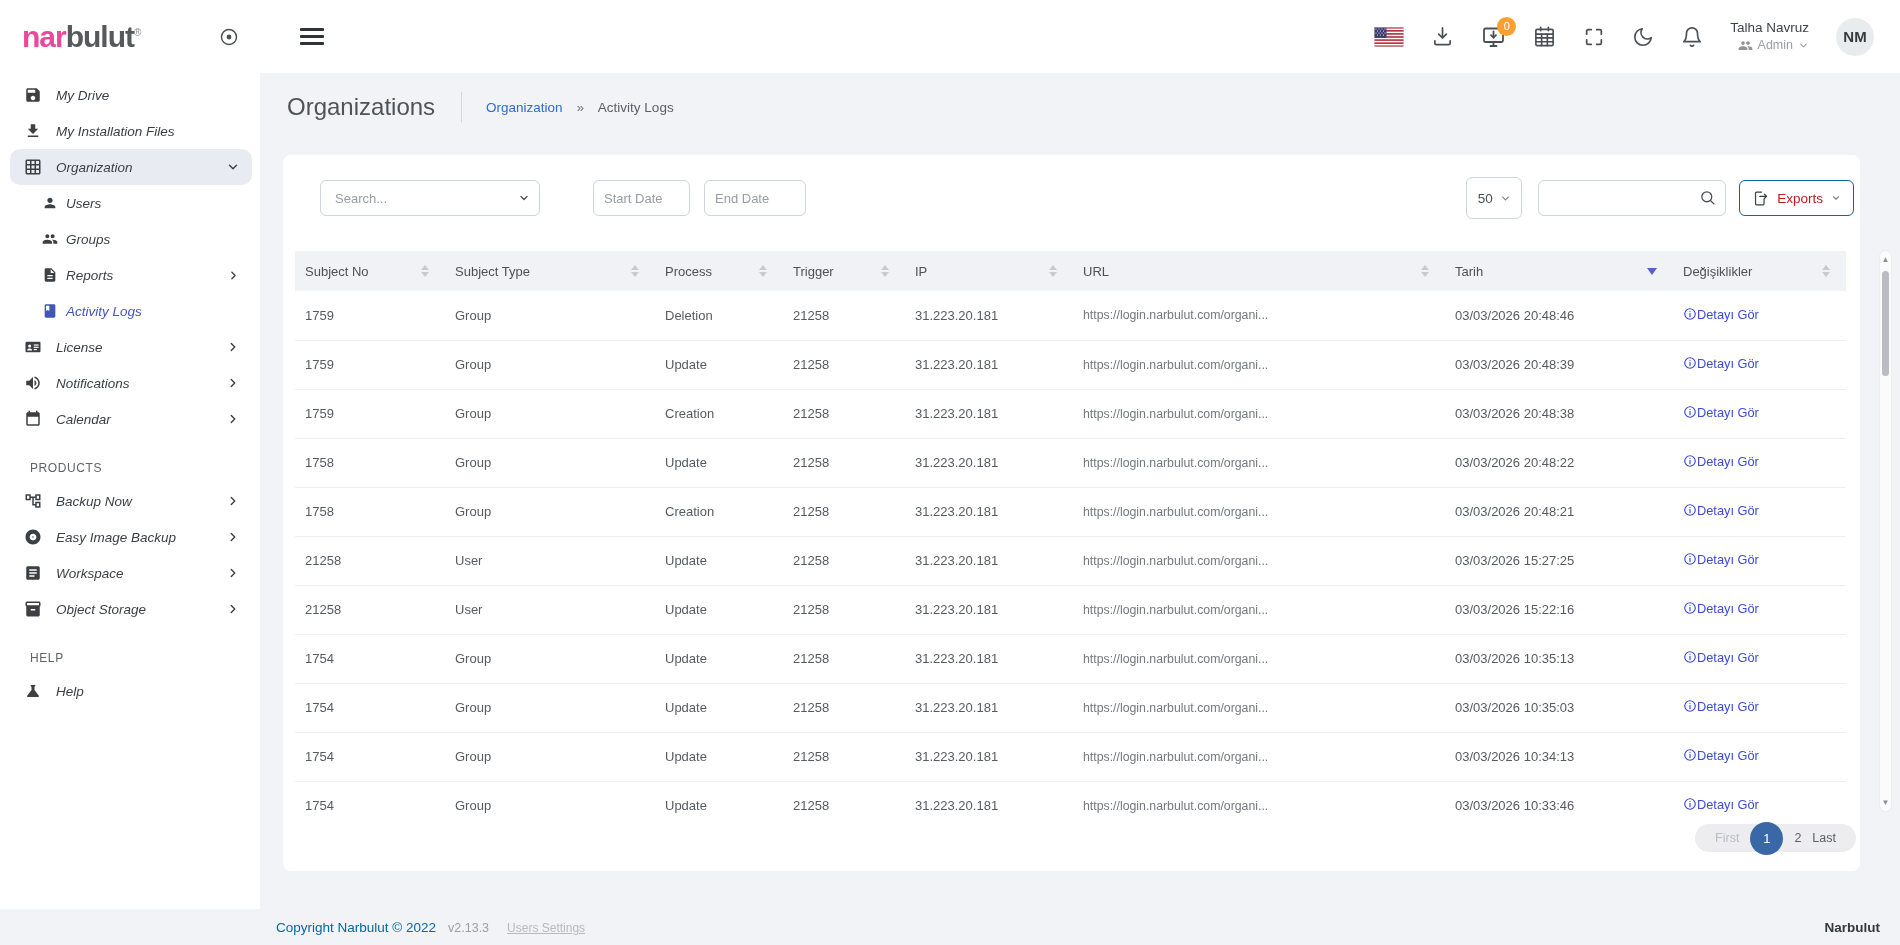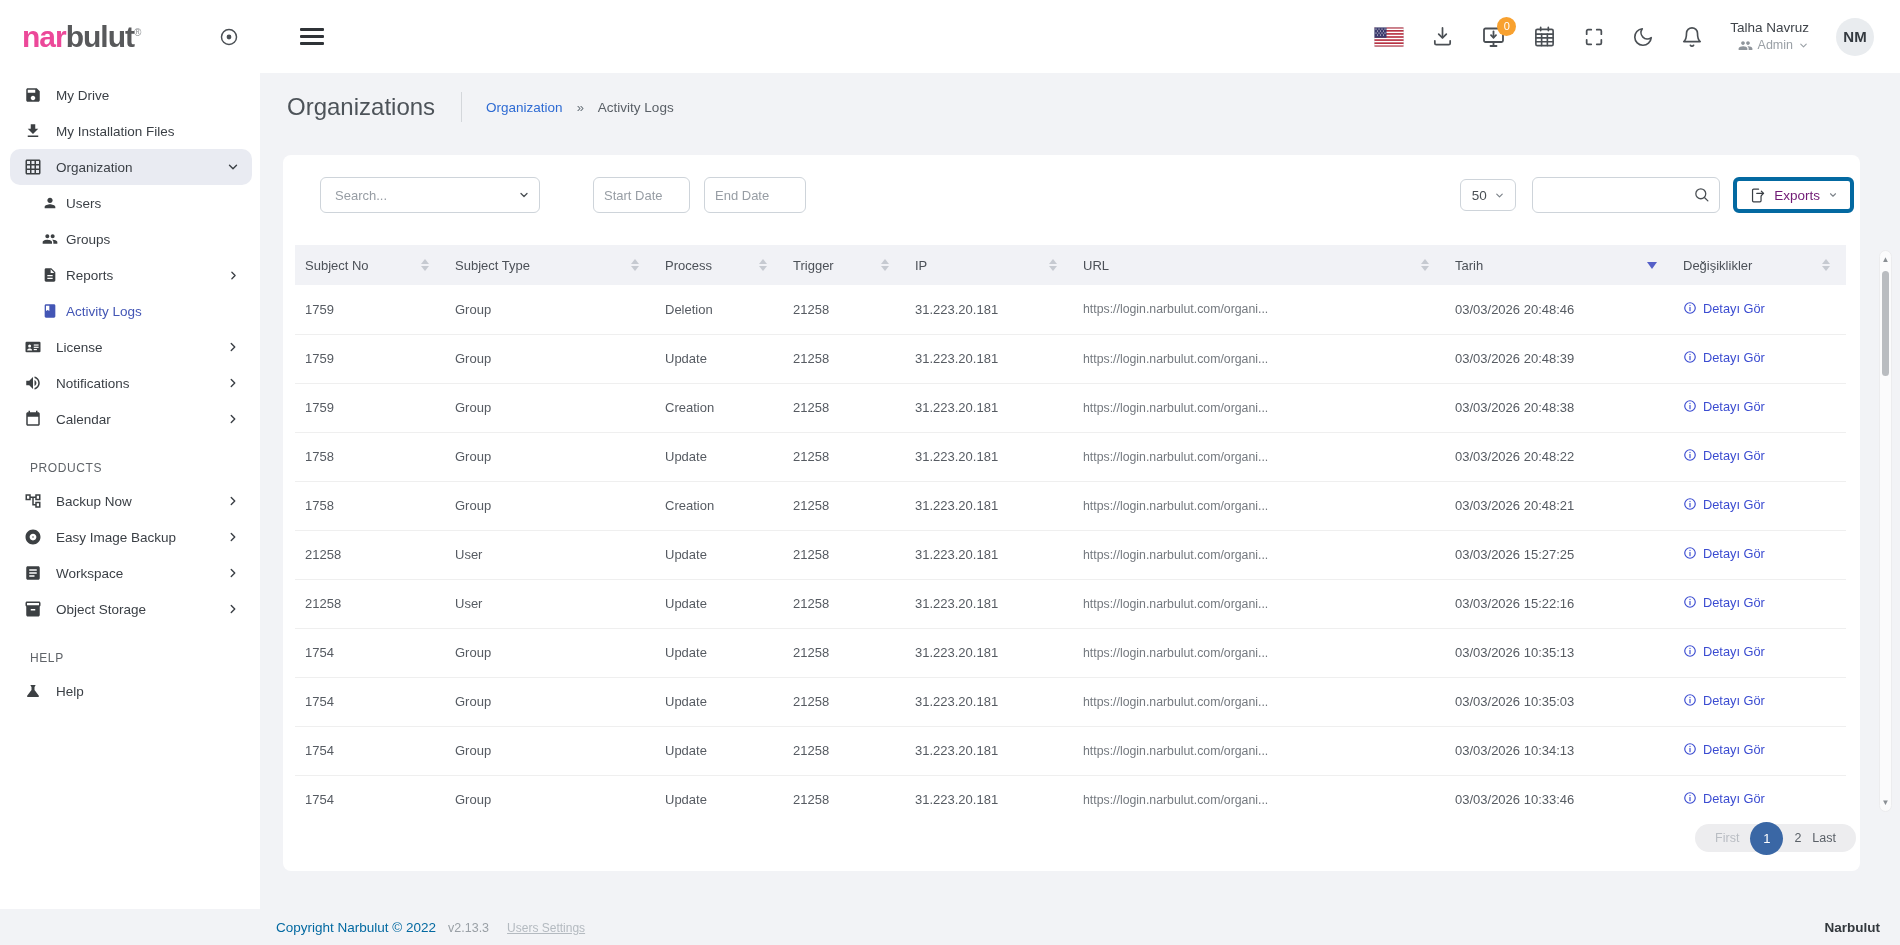--- a/index.html
+++ b/index.html
@@ -8,21 +8,21 @@
   svg { display:block; }
 
   
   .sidebar { position:absolute; left:0; top:0; width:260px; height:909px; background:#fff; z-index:3; }
   .logo-row { height:73px; display:flex; align-items:center; justify-content:space-between; padding:0 20px 0 22px; }
   .logo { font-size:30px; font-weight:bold; letter-spacing:-1px; color:#58595b; cursor:pointer; }
   .logo .nar { color:#ec4899; }
   .logo sup { font-size:10px; color:#8a8d90; font-weight:normal; }
   .target-btn { color:#4a4f54; cursor:pointer; }
   .nav { padding-top:4px; }
-  .nav-item { height:36px; display:flex; align-items:center; margin:0 8px 0 10px; padding:0 12px 0 14px; border-radius:10px; font-size:13.5px; color:#3a3f45; cursor:pointer; }
+  .nav-item { height:36px; display:flex; align-items:center; margin:0 8px 0 10px; padding:0 12px 0 14px; border-radius:10px; font-size:13.5px; color:#3a3f45; cursor:pointer;font-style:italic; }
   .nav-item .nav-icon { width:18px; height:18px; margin-right:14px; color:#3c4043; flex:0 0 auto; }
   .nav-item.active-parent { background:#e9ebf2; }
   .nav-sub .nav-item { padding-left:32px; }
   .nav-sub .nav-icon { width:16px; height:16px; margin-right:8px; }
   .nav-item.active-child { color:#4356b5; }
   .nav-item.active-child .nav-icon { color:#4356b5; }
   .chev { margin-left:auto; color:#3a3f45; }
   .section-label { margin:24px 0 8px 30px; font-size:12px; color:#5f6368; letter-spacing:.6px; }
 
   
@@ -50,40 +50,40 @@
   .card { position:absolute; left:283px; top:155px; width:1577px; height:716px; background:#fff; border-radius:8px; }
   .filters { display:flex; align-items:center; padding:22px 6px 0 37px; }
   .input { height:36px; border:1px solid #ced4da; border-radius:6px; background:#fff; font-size:13px; color:#495057; font-family:"Liberation Sans", sans-serif; outline:none; }
   .input::placeholder { color:#979da4; }
   .combo { position:relative; width:220px; }
   .combo input { width:100%; padding:0 28px 0 14px; }
   .combo .chev-abs { position:absolute; right:10px; top:12px; color:#495057; }
   .date-start { width:97px; padding:0 10px; margin-left:53px; }
   .date-end { width:102px; padding:0 10px; margin-left:14px; }
   .spacer { flex:1; }
-  .page-size { width:56px; height:32px; border:1px solid #ced4da; border-radius:6px; display:flex; align-items:center; justify-content:center; gap:7px; font-size:13.5px; color:#4a4f54; cursor:pointer; }
+  .page-size { width:56px; height:42px; border:1px solid #ced4da; border-radius:6px; display:flex; align-items:center; justify-content:center; gap:7px; font-size:13.5px; color:#4a4f54; cursor:pointer; }
   .table-search { position:relative; width:188px; margin-left:16px; }
   .table-search input { width:100%; padding:0 34px 0 12px; }
   .table-search .mag { position:absolute; right:10px; top:9px; color:#4a4f54; }
-  .exports-btn { margin-left:13px; height:36px; border:4px solid #0369a1; border-radius:6px; background:#fff; display:flex; align-items:center; gap:8px; padding:0 12px; font-size:13.5px; color:#701a75; cursor:pointer; font-family:"Liberation Sans", sans-serif; }
+  .exports-btn { margin-left:13px; height:36px; border:1px solid #0369a1; border-radius:6px; background:#fff; display:flex; align-items:center; gap:8px; padding:0 12px; font-size:13.5px; color:#b91c1c; cursor:pointer; font-family:"Liberation Sans", sans-serif; }
 
   
   .table-wrap { margin:32px 14px 0 12px; height:575px; overflow:hidden; position:relative; }
   table { width:100%; border-collapse:collapse; table-layout:fixed; }
   thead th { height:40px; background:#f1f2f6; font-weight:normal; font-size:13px; color:#4c5158; text-align:right; padding-left:10px; }
   .th-inner { display:flex; align-items:center; justify-content:space-between; padding-right:16px; cursor:pointer; }
   .sort { display:inline-flex; flex-direction:column; gap:2px; }
   .sort i { width:0; height:0; border-left:4px solid transparent; border-right:4px solid transparent; }
   .sort .up { border-bottom:5px solid #c6cad1; }
   .sort .down { border-top:5px solid #c6cad1; }
   .sort-desc i { border-left:5px solid transparent; border-right:5px solid transparent; }
   .sort-desc .down { border-top:7px solid #5560c8; }
   tbody td { height:49px; font-size:13px; color:#565b62; padding-left:10px; border-bottom:1px solid #efefef; white-space:nowrap; overflow:hidden; }
   td.url-cell { color:#74797f; font-size:12.3px; }
-  .detail-link { color:#3b4cd1; display:inline-flex; align-items:center; gap:6px; font-size:12.8px; cursor:pointer; text-decoration:none; }
+  .detail-link { color:#3b4cd1; display:inline-flex; align-items:center; font-size:12.8px; cursor:pointer; text-decoration:none; }
 
   
   .scrollbar { position:absolute; left:1879px; top:250px; width:13px; height:562px; background:#fbfbfc; border:1px solid #ececee; border-radius:7px; z-index:4; }
   .sb-arrow { position:absolute; left:0; width:100%; text-align:center; font-size:8px; color:#8a8f94; }
   .sb-up { top:4px; } .sb-down { bottom:4px; }
   .sb-thumb { position:absolute; left:2px; top:20px; width:7px; height:105px; background:#b9bcc0; border-radius:4px; }
 
   
   .pagination { position:absolute; right:4px; bottom:19px; height:28px; background:#ededef; border-radius:15px; display:flex; align-items:center; gap:11px; padding:0 20px; font-size:12.5px; }
   .pg { color:#5a6067; cursor:pointer; }

